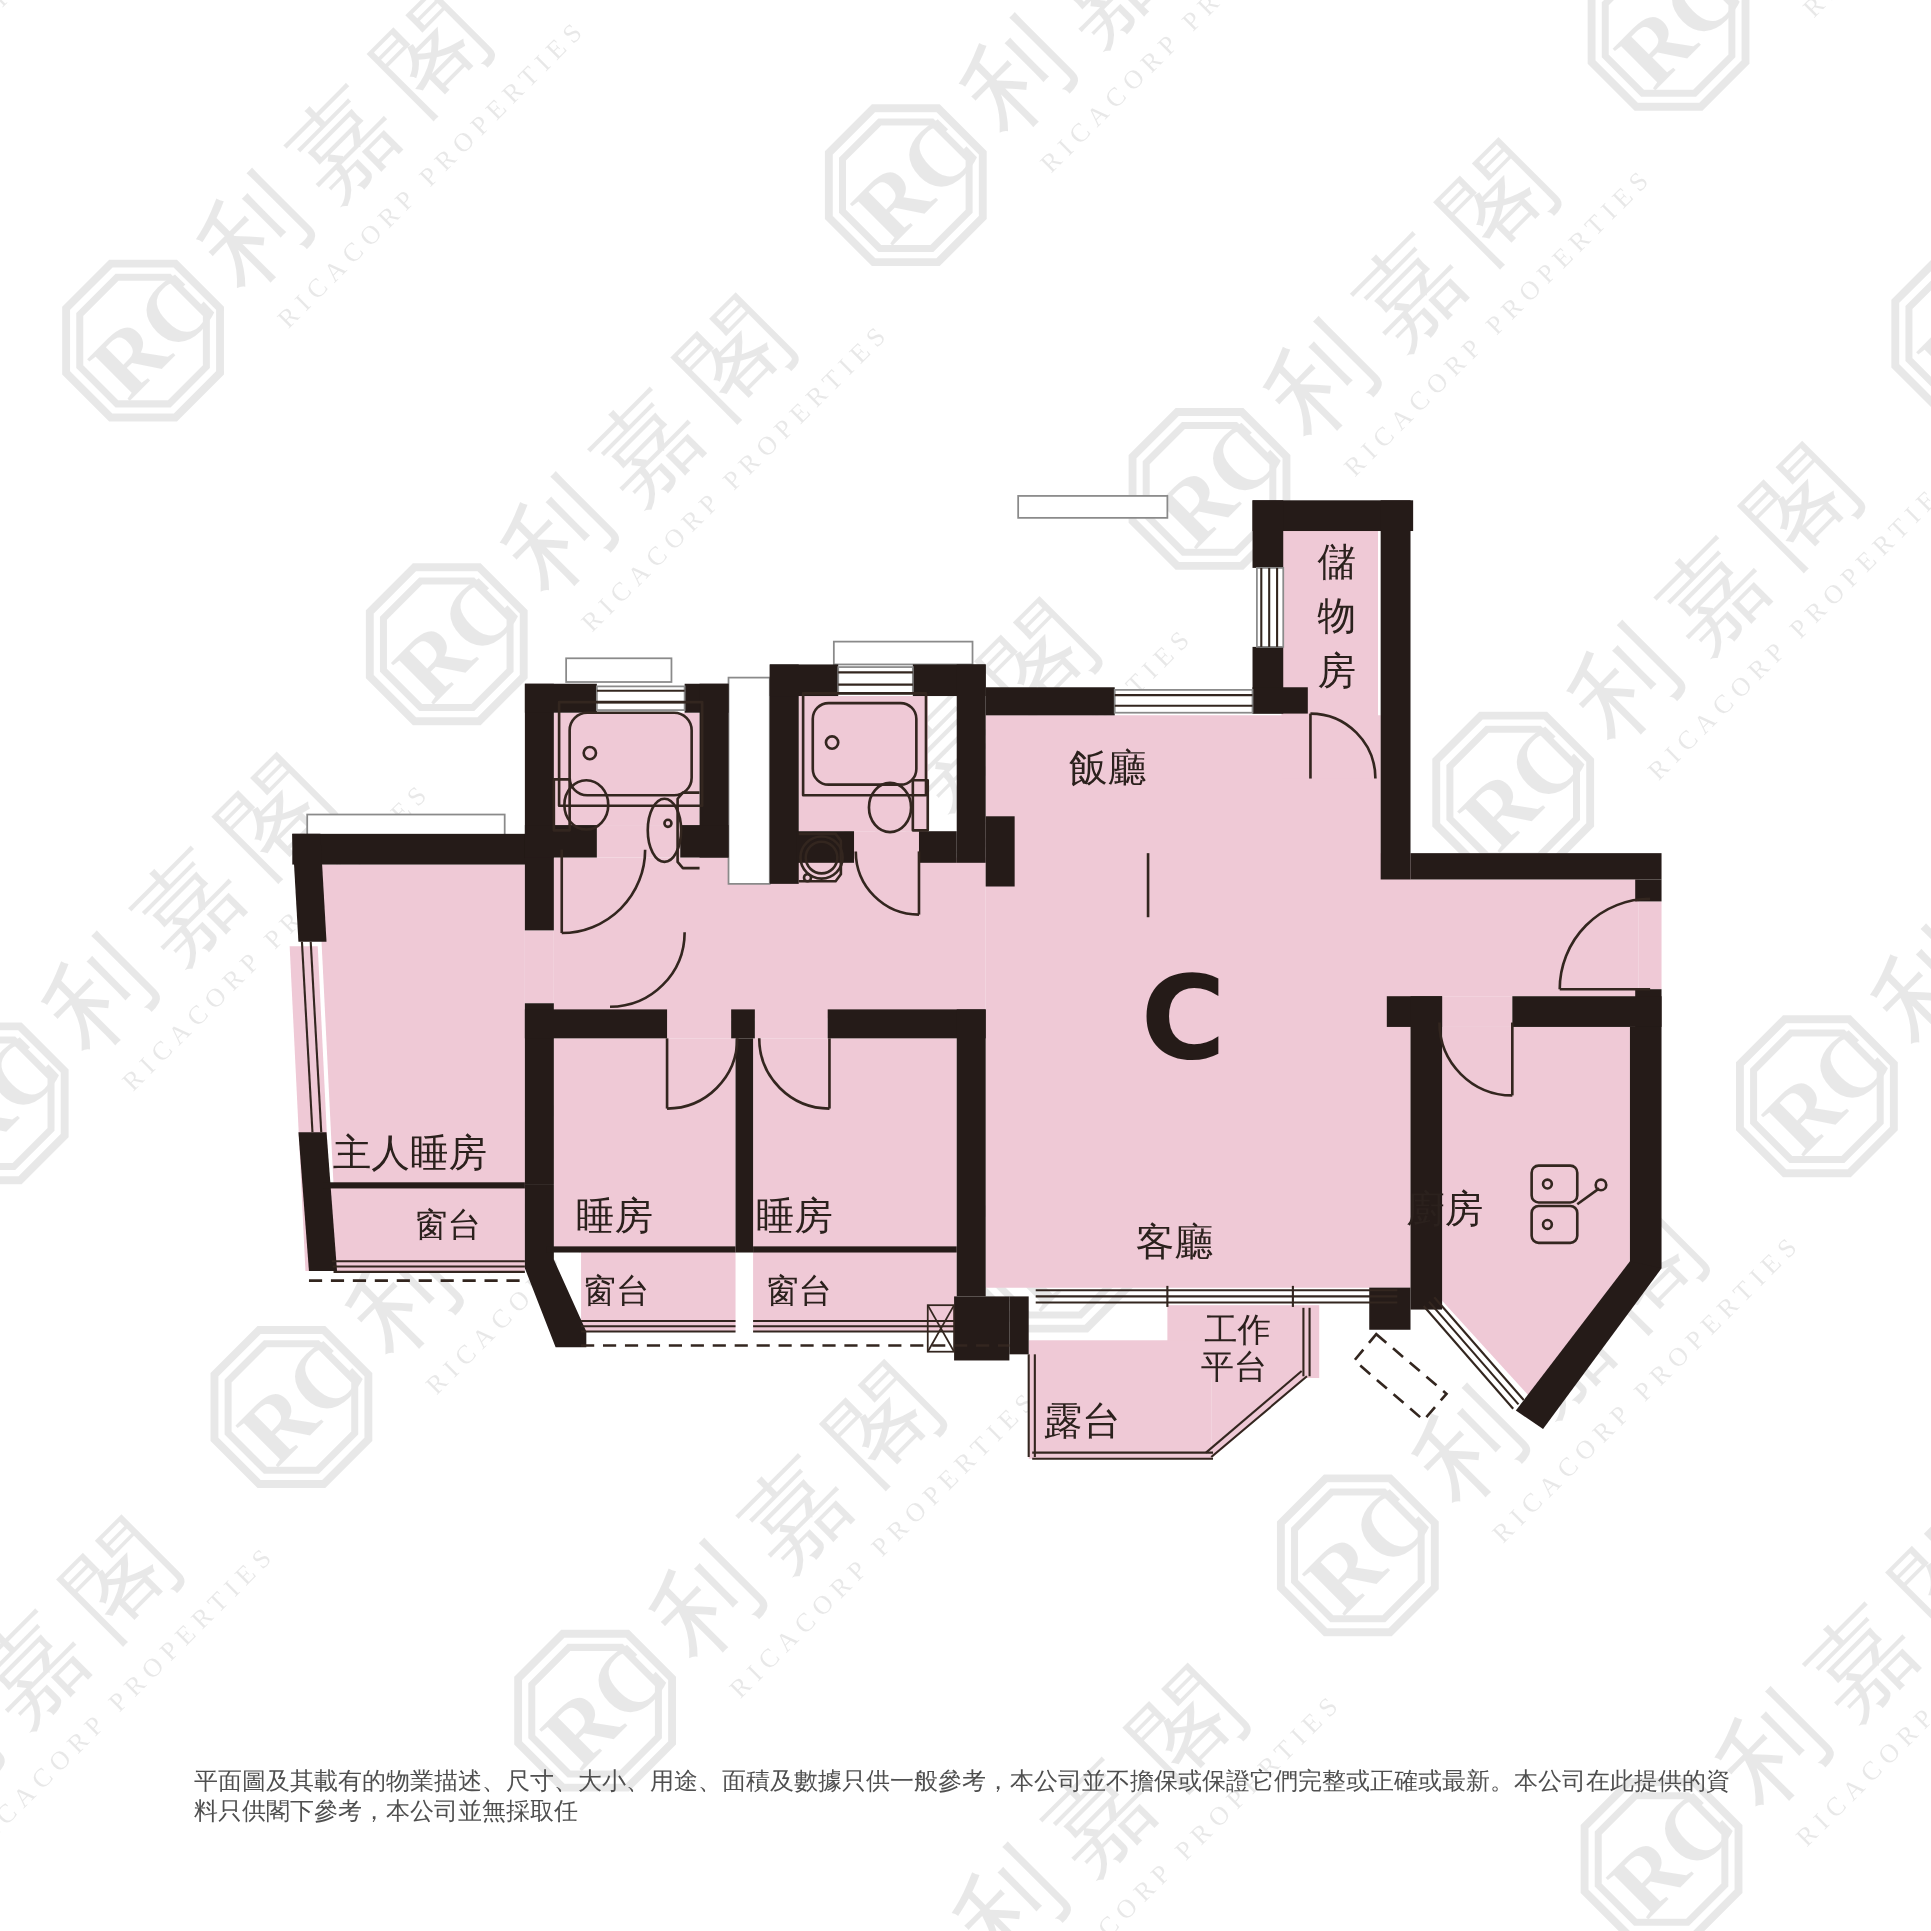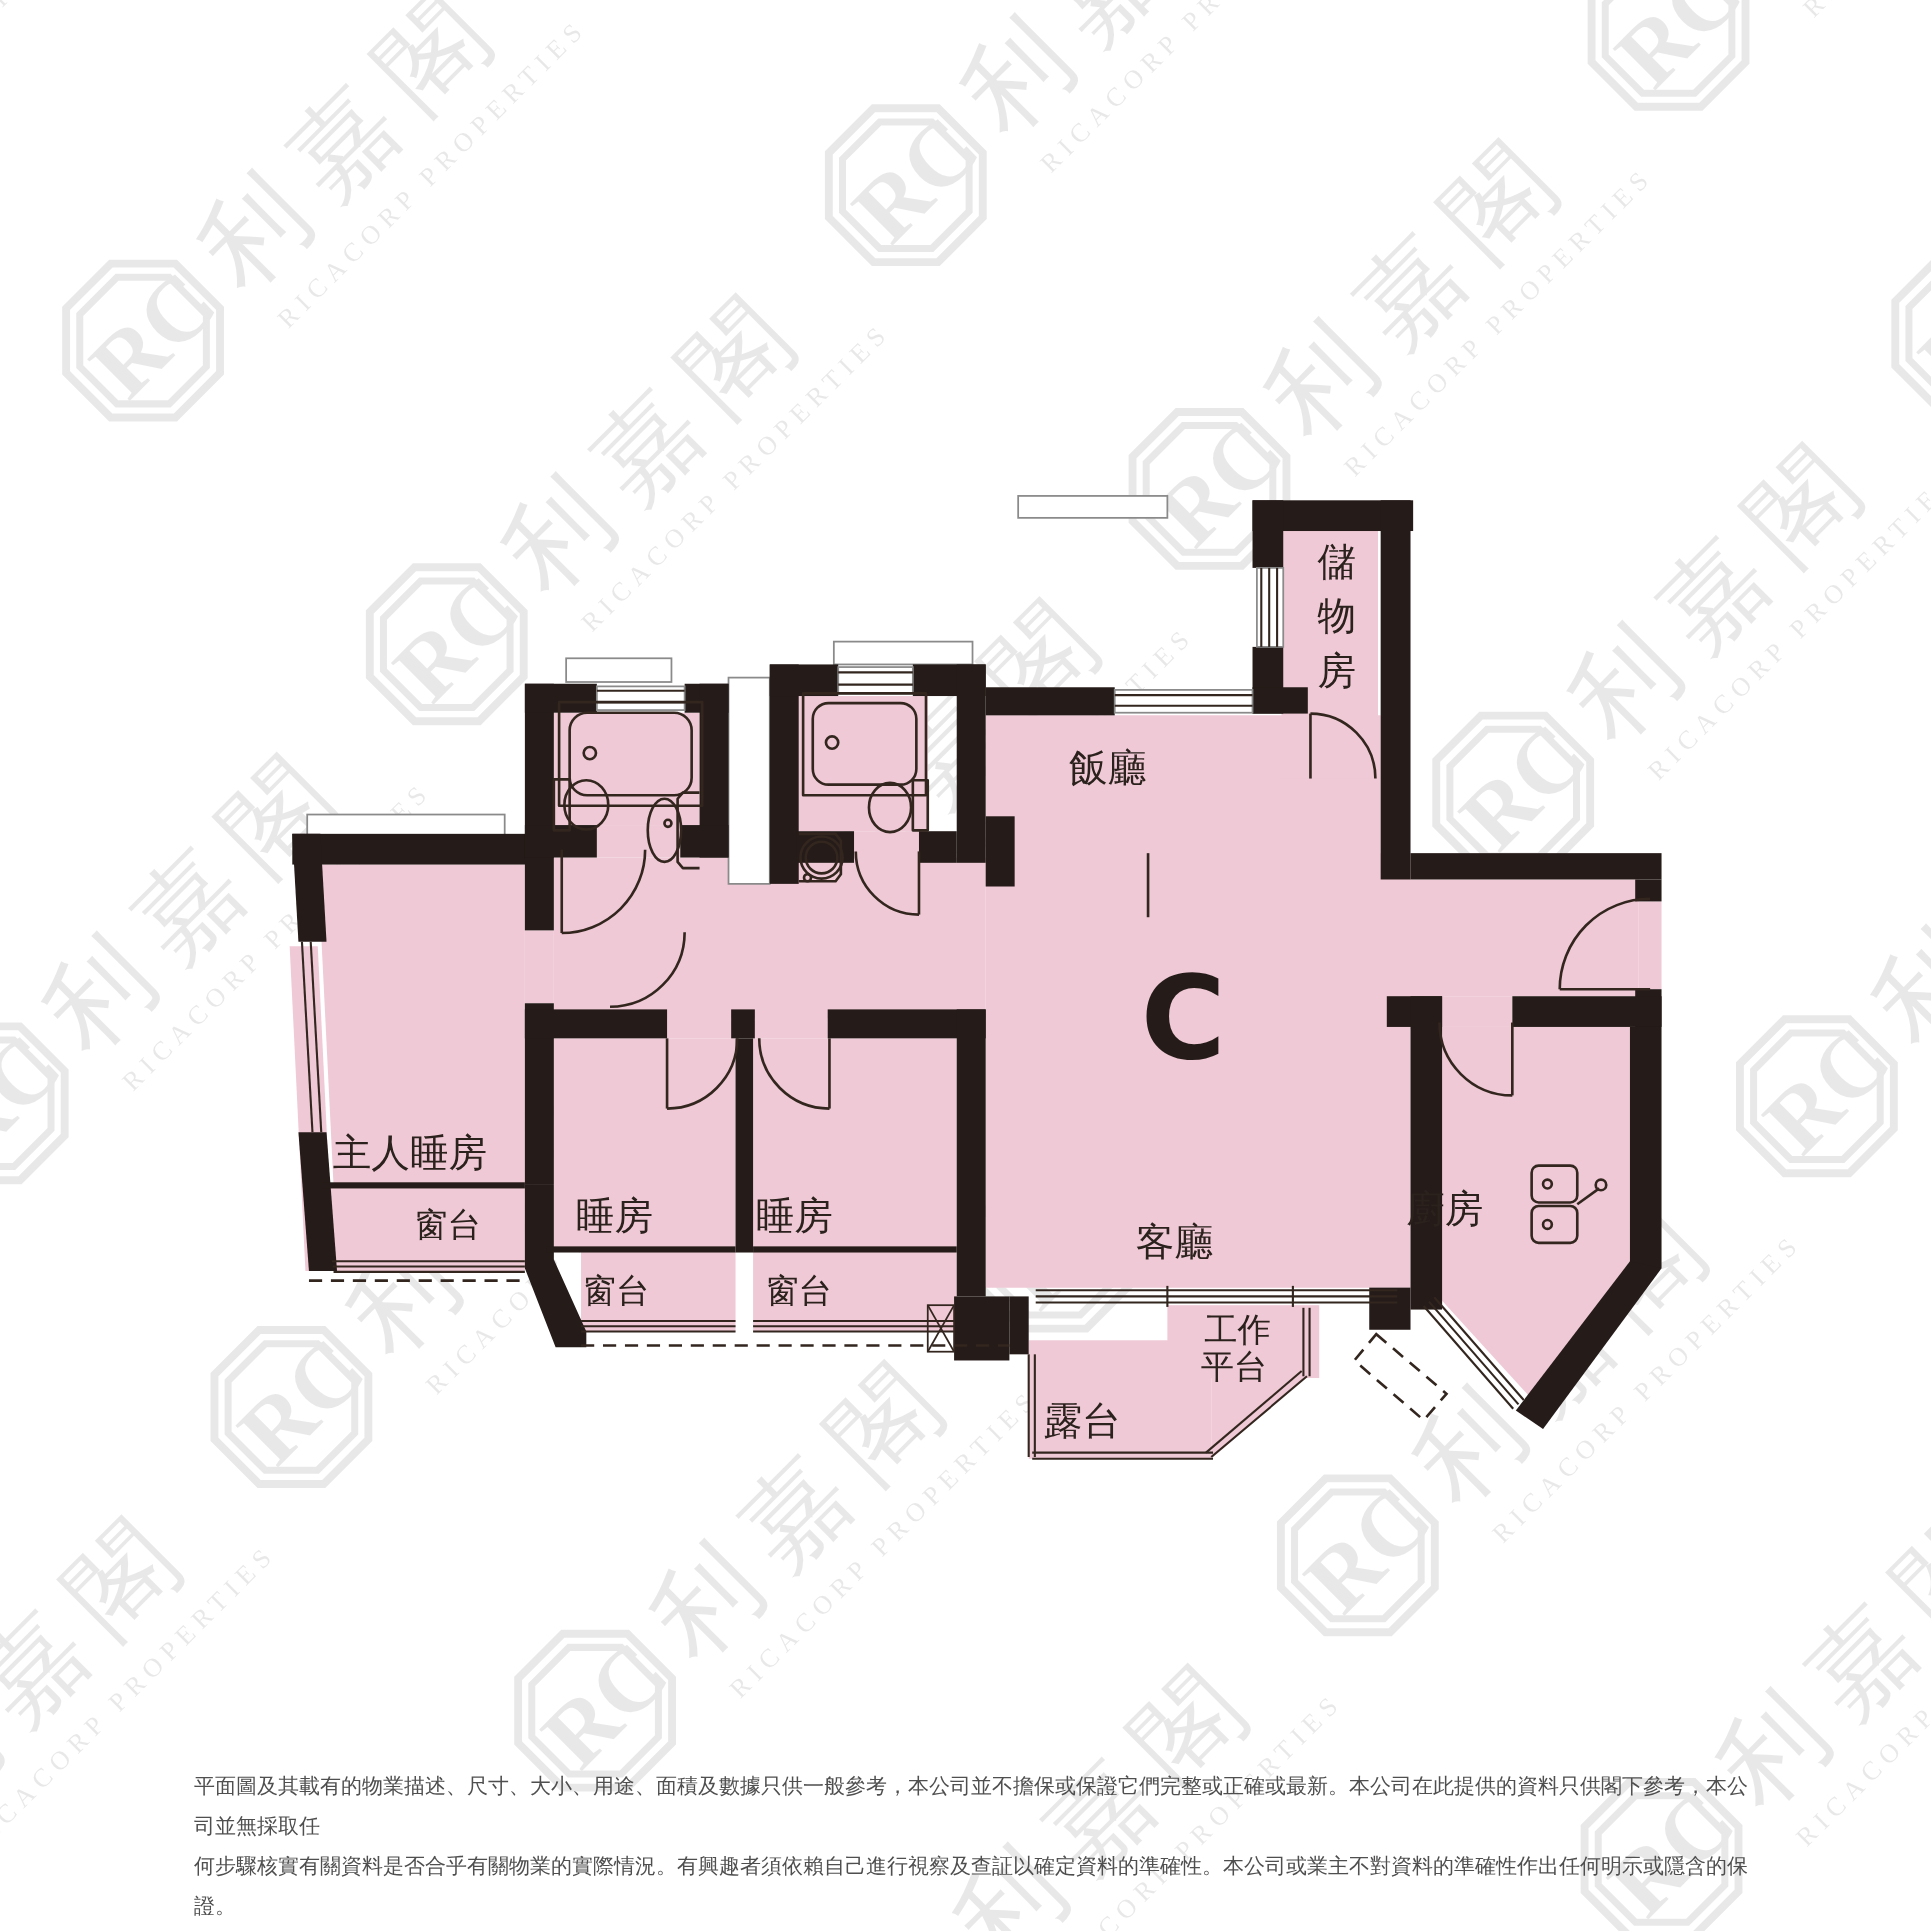--- a/index.html
+++ b/index.html
@@ -21,21 +21,21 @@
   .lbl-s{fill:var(--txt);font-family:"DejaVu Sans",sans-serif;font-size:38px;text-anchor:middle;}
   .unit{fill:var(--wall);font-family:"DejaVu Sans",sans-serif;font-size:132px;font-weight:bold;text-anchor:middle;}
   .wm{opacity:0.085;}
   .wm text{fill:#000;}
   .wm .oct{stroke:#000;fill:none;}
   .wm-cjk{font-family:"DejaVu Sans",sans-serif;font-size:118px;letter-spacing:26px;}
   .wm-lat{font-family:"Liberation Serif","DejaVu Serif",serif;font-size:30px;letter-spacing:8px;}
   .wm-rc{font-family:"Liberation Serif","DejaVu Serif",serif;font-weight:bold;font-size:104px;}
   #disclaimer{position:absolute;left:194px;top:1766px;width:1558px;}
   #disclaimer p{margin:0;}
-  .d-zh{color:var(--zh);font-size:21px;line-height:40px;}
+  .d-zh{color:var(--zh);font-size:24px;line-height:30px;}
 </style>
 </head>
 <body>
 
 <svg id="plan" width="1931" height="1931" viewBox="0 0 2200 2200">
 
   <defs>
     <g id="wm-unit" class="wm">
       <g transform="rotate(-45)">
         <polygon class="oct" stroke-width="9" points="36,-88 88,-36 88,36 36,88 -36,88 -88,36 -88,-36 -36,-88"></polygon>
@@ -307,16 +307,15 @@
     <text class="lbl-s" x="1406" y="1570">平台</text>
     <text class="lbl" x="1523" y="655">儲</text>
     <text class="lbl" x="1523" y="717">物</text>
     <text class="lbl" x="1523" y="779">房</text>
     <text class="unit" x="1348" y="1205">C</text>
   </g>
 </svg>
 
 <div id="disclaimer">
   <p class="d-zh">平面圖及其載有的物業描述、尺寸、大小、用途、面積及數據只供一般參考，本公司並不擔保或保證它們完整或正確或最新。本公司在此提供的資料只供閣下參考，本公司並無採取任</p>
-  <p class="d-zh">何步驟核實有關資料是否合乎有關物業的實際情況。有興趣者須依賴自己進行視察及查証以確定資料的準確性。本公司或業主不對資料的準確性作出任何明示或隱含的保證。</p>
 
 </div>
 
 
 </body></html>

